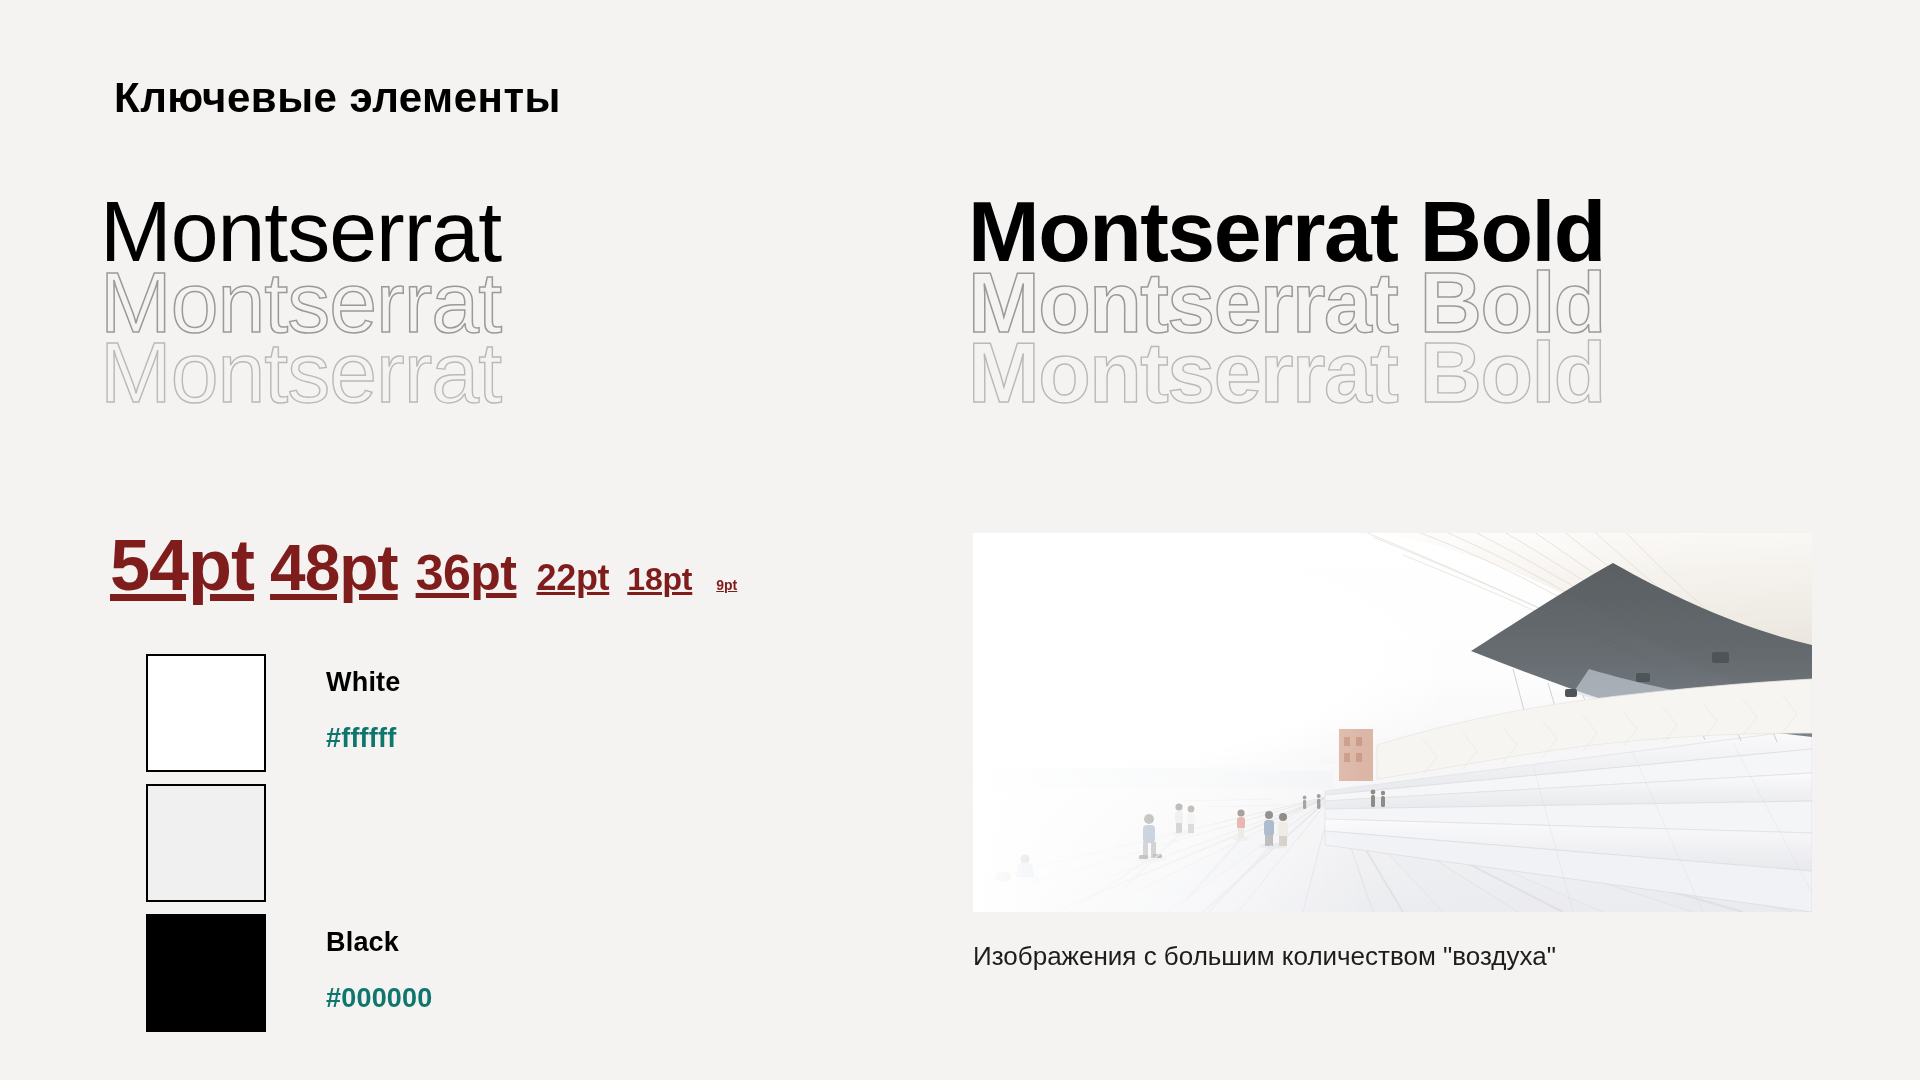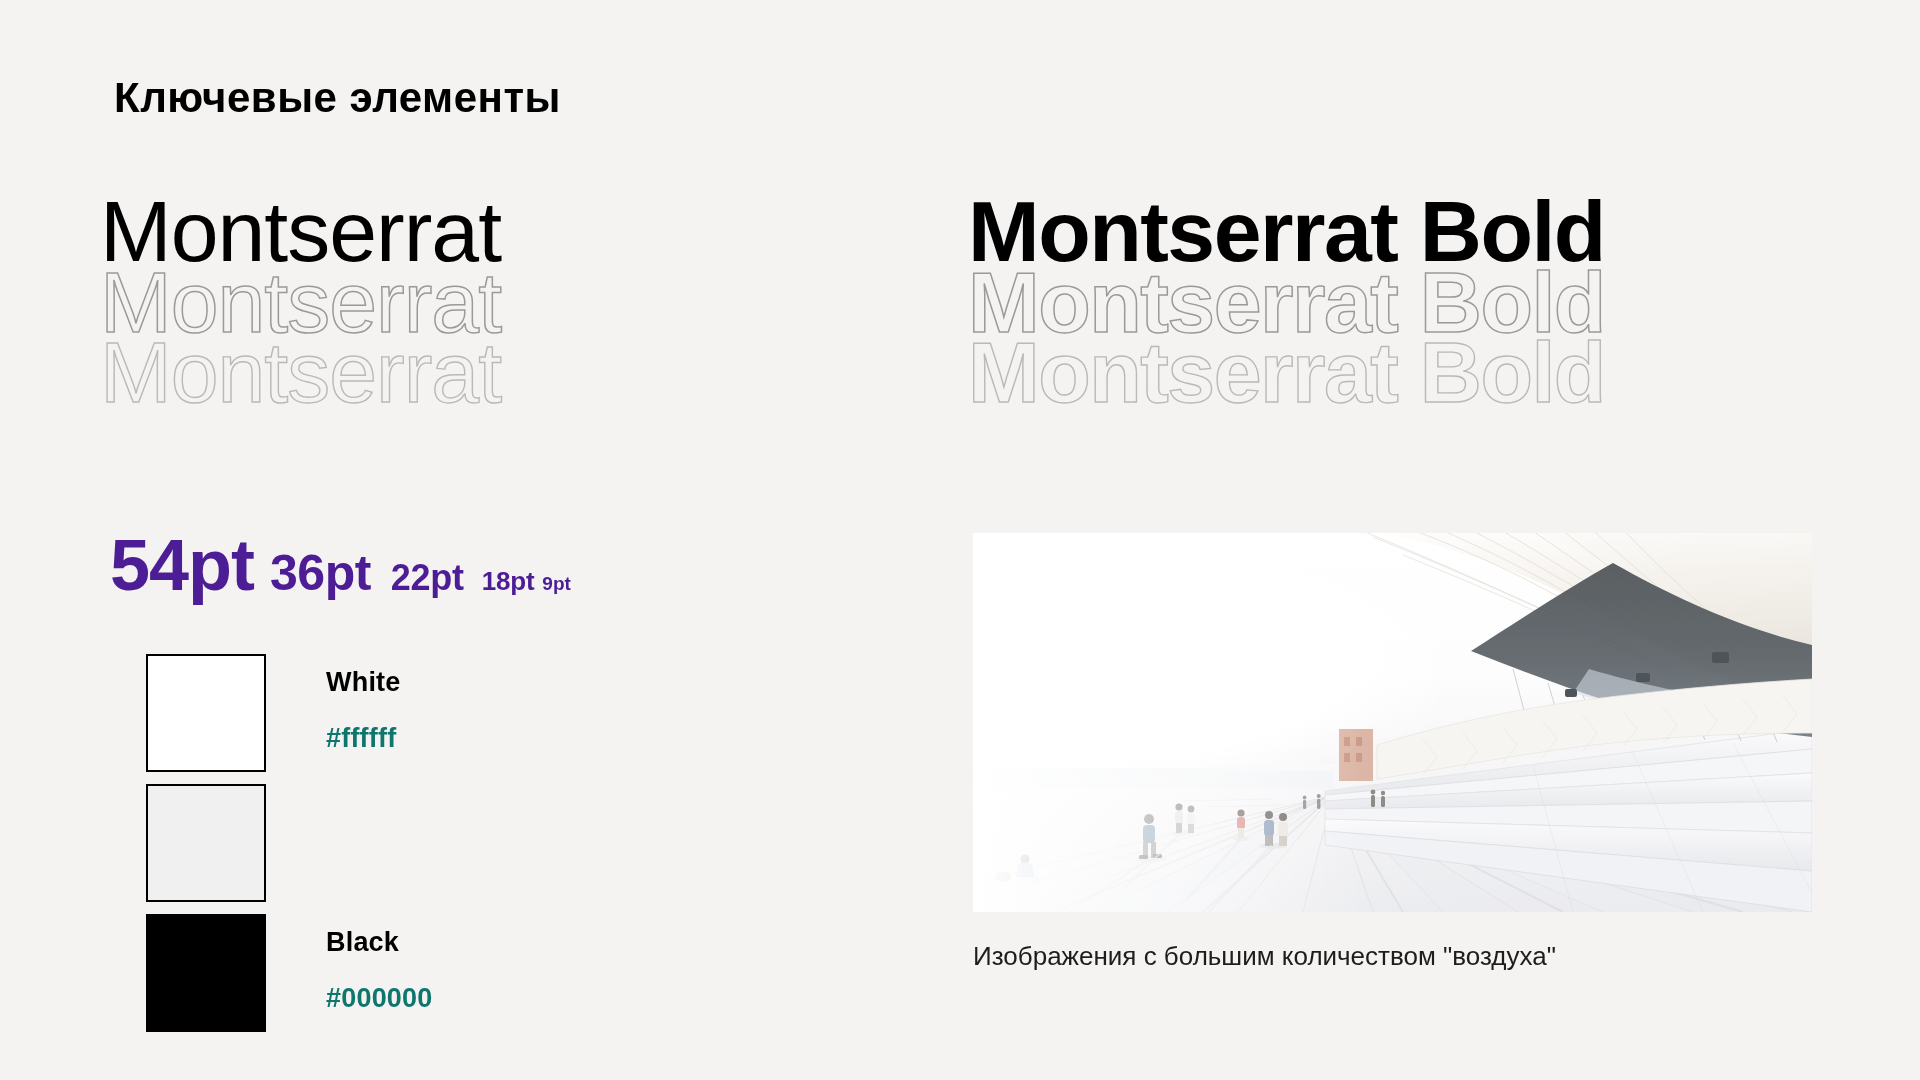--- a/index.html
+++ b/index.html
@@ -63,30 +63,31 @@
     position: absolute;
     left: 110px;
     top: 524px;
     display: flex;
     align-items: baseline;
     gap: 0px;
     white-space: nowrap;
   }
   .size-item {
     font-weight: 700;
-    color: #4c1d95;
+    color: #7f1d1d;
     letter-spacing: -1px;
     display: inline-block;
+    text-decoration: underline;
   }
   .size-item.s54 { font-size: 72px; margin-right: 16px; }
   .size-item.s48 { font-size: 64px; margin-right: 18px; }
   .size-item.s36 { font-size: 50px; margin-right: 20px; letter-spacing: -0.5px; }
   .size-item.s22 { font-size: 36px; margin-right: 18px; letter-spacing: -0.3px; }
-  .size-item.s18 { font-size: 26px; margin-right: 8px; letter-spacing: -0.2px; }
-  .size-item.s9  { font-size: 19px; letter-spacing: 0px; }
+  .size-item.s18 { font-size: 32px; margin-right: 24px; letter-spacing: -0.2px; }
+  .size-item.s9  { font-size: 14px; letter-spacing: 0px; }
 
   
   .palette {
     position: absolute;
     left: 113px;
     top: 654px;
     padding-left: 33px;
   }
   .palette-row {
     display: flex;
@@ -178,20 +179,21 @@
 </div>
 
 <div class="specimen specimen-right">
   <span class="spec-line solid">Montserrat Bold</span>
   <span class="spec-line outline-1">Montserrat Bold</span>
   <span class="spec-line outline-2">Montserrat Bold</span>
 </div>
 
 <div class="size-scale">
   <span class="size-item s54">54pt</span>
+  <span class="size-item s48">48pt</span>
   <span class="size-item s36">36pt</span>
   <span class="size-item s22">22pt</span>
   <span class="size-item s18">18pt</span>
   <span class="size-item s9">9pt</span>
 </div>
 
 <div class="palette">
 
   <div class="palette-row">
     <div class="swatch white"></div>

